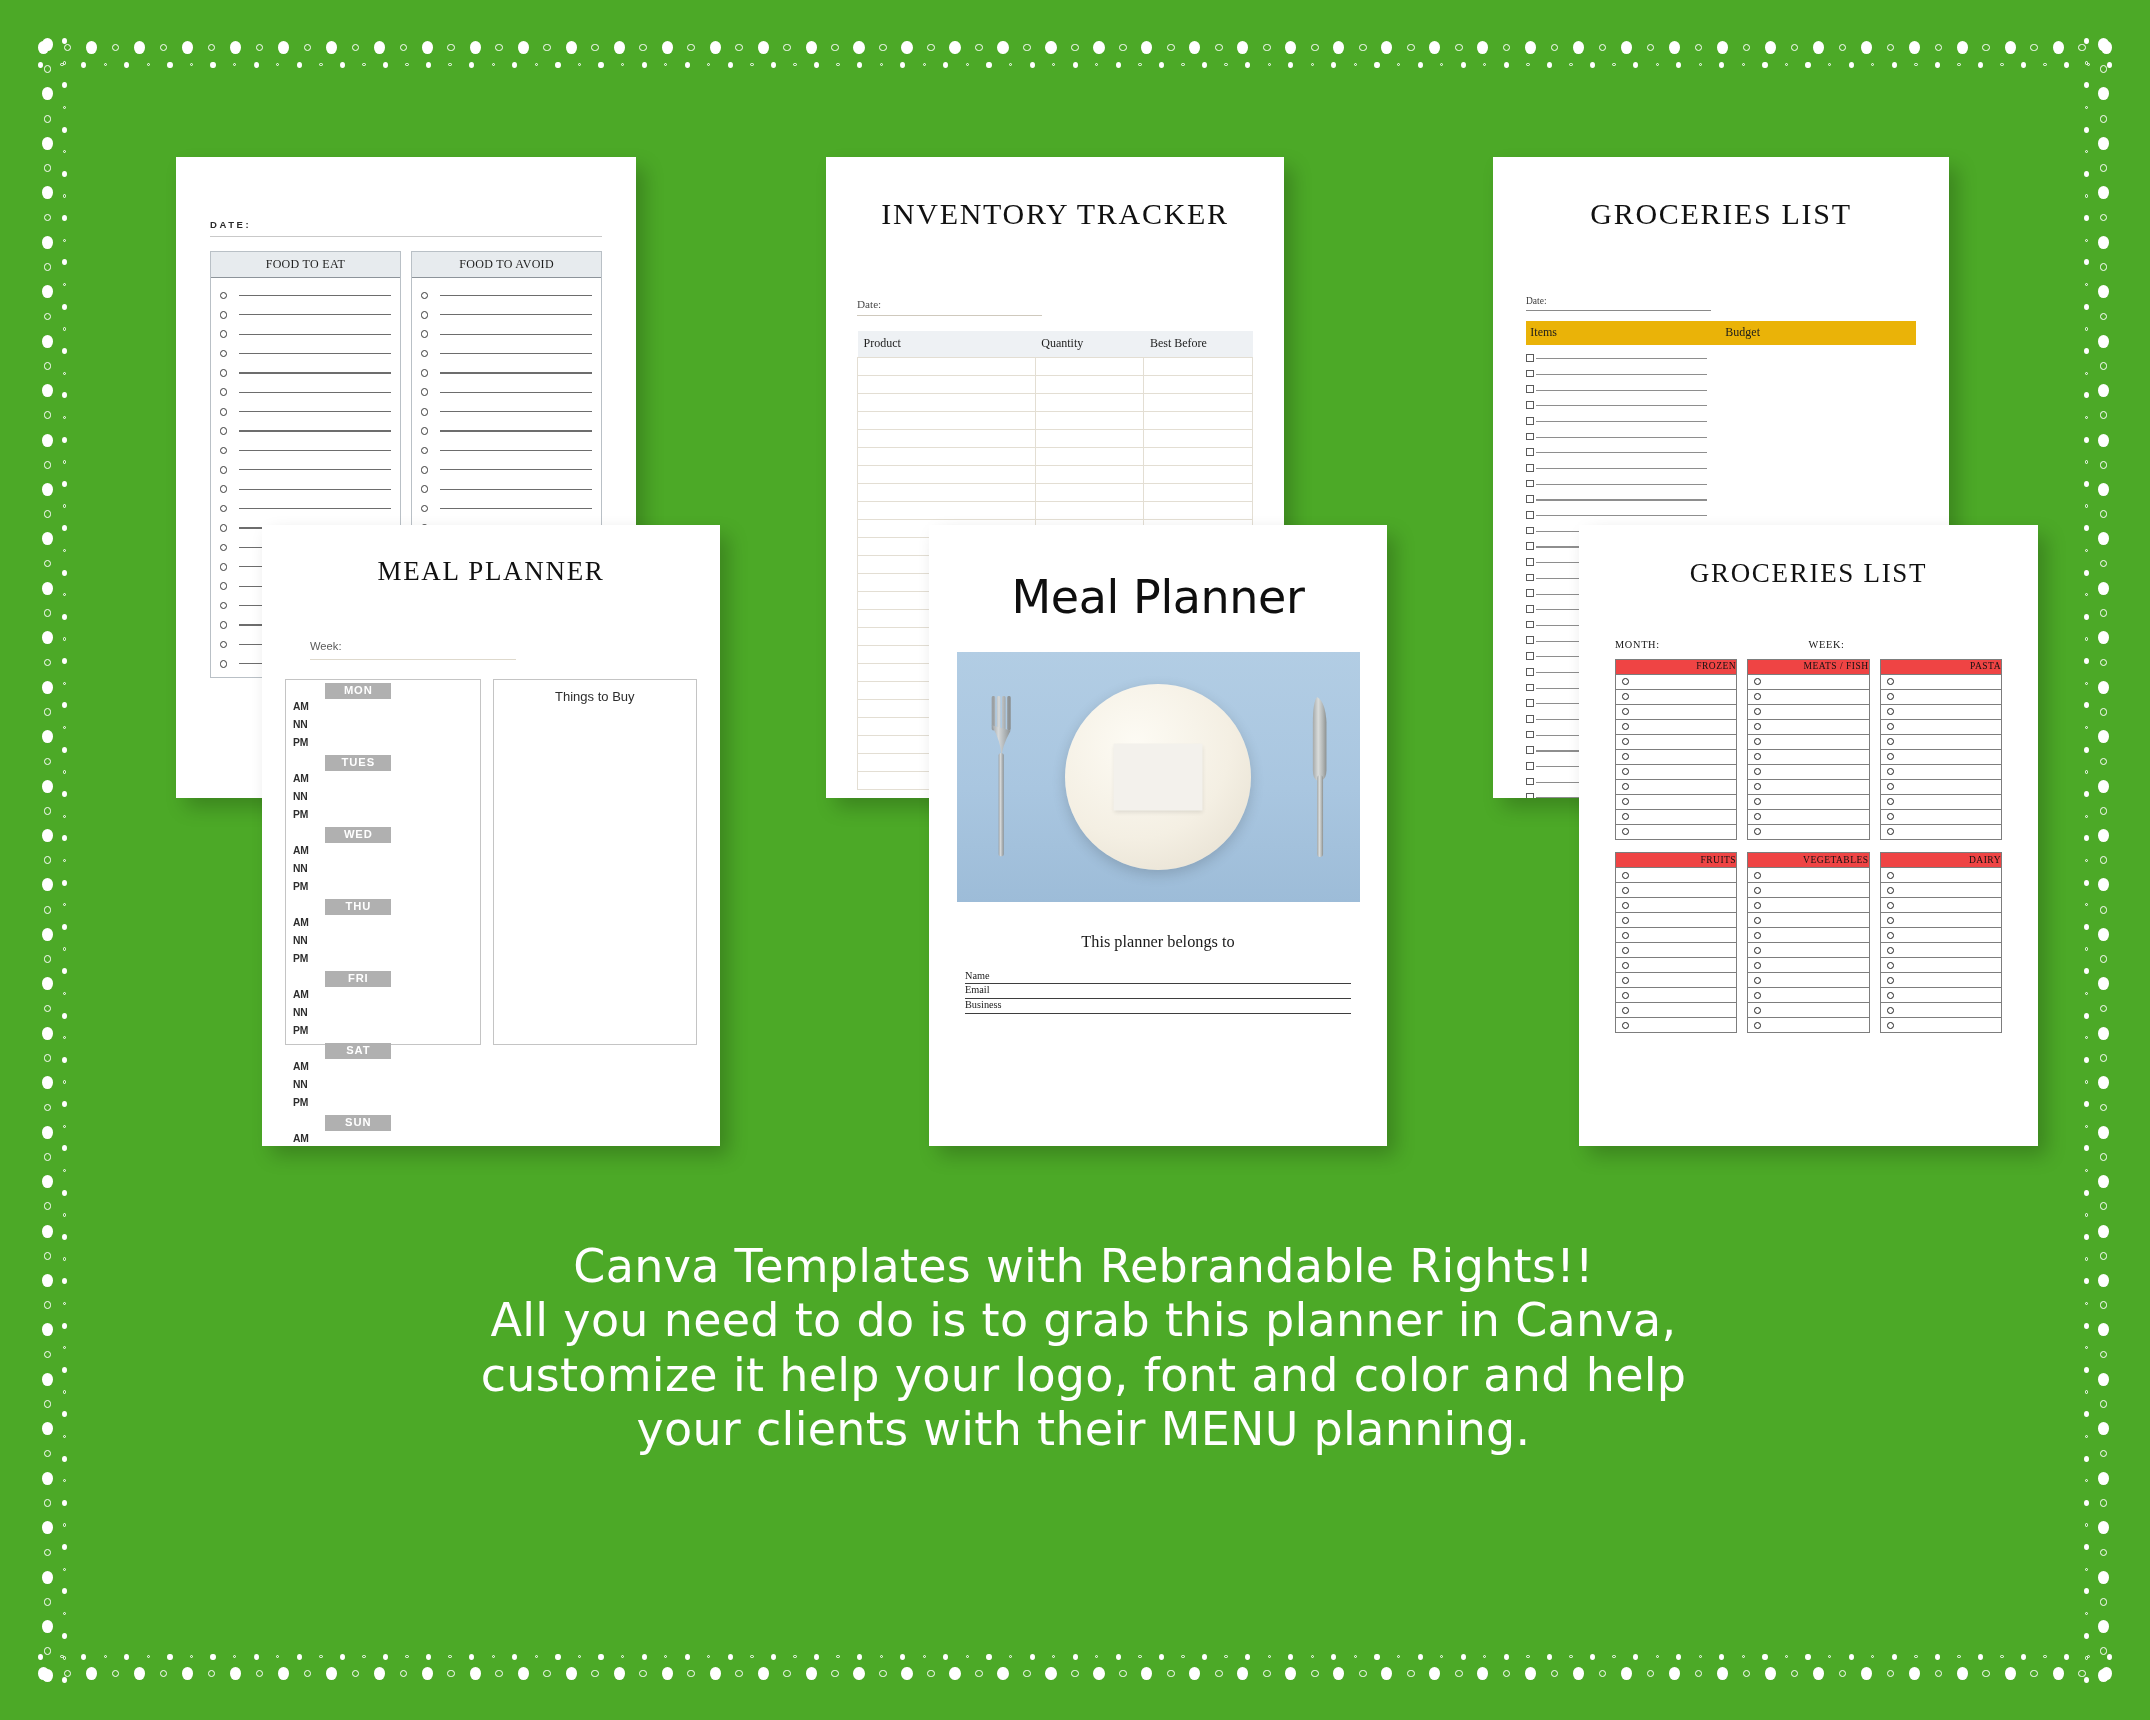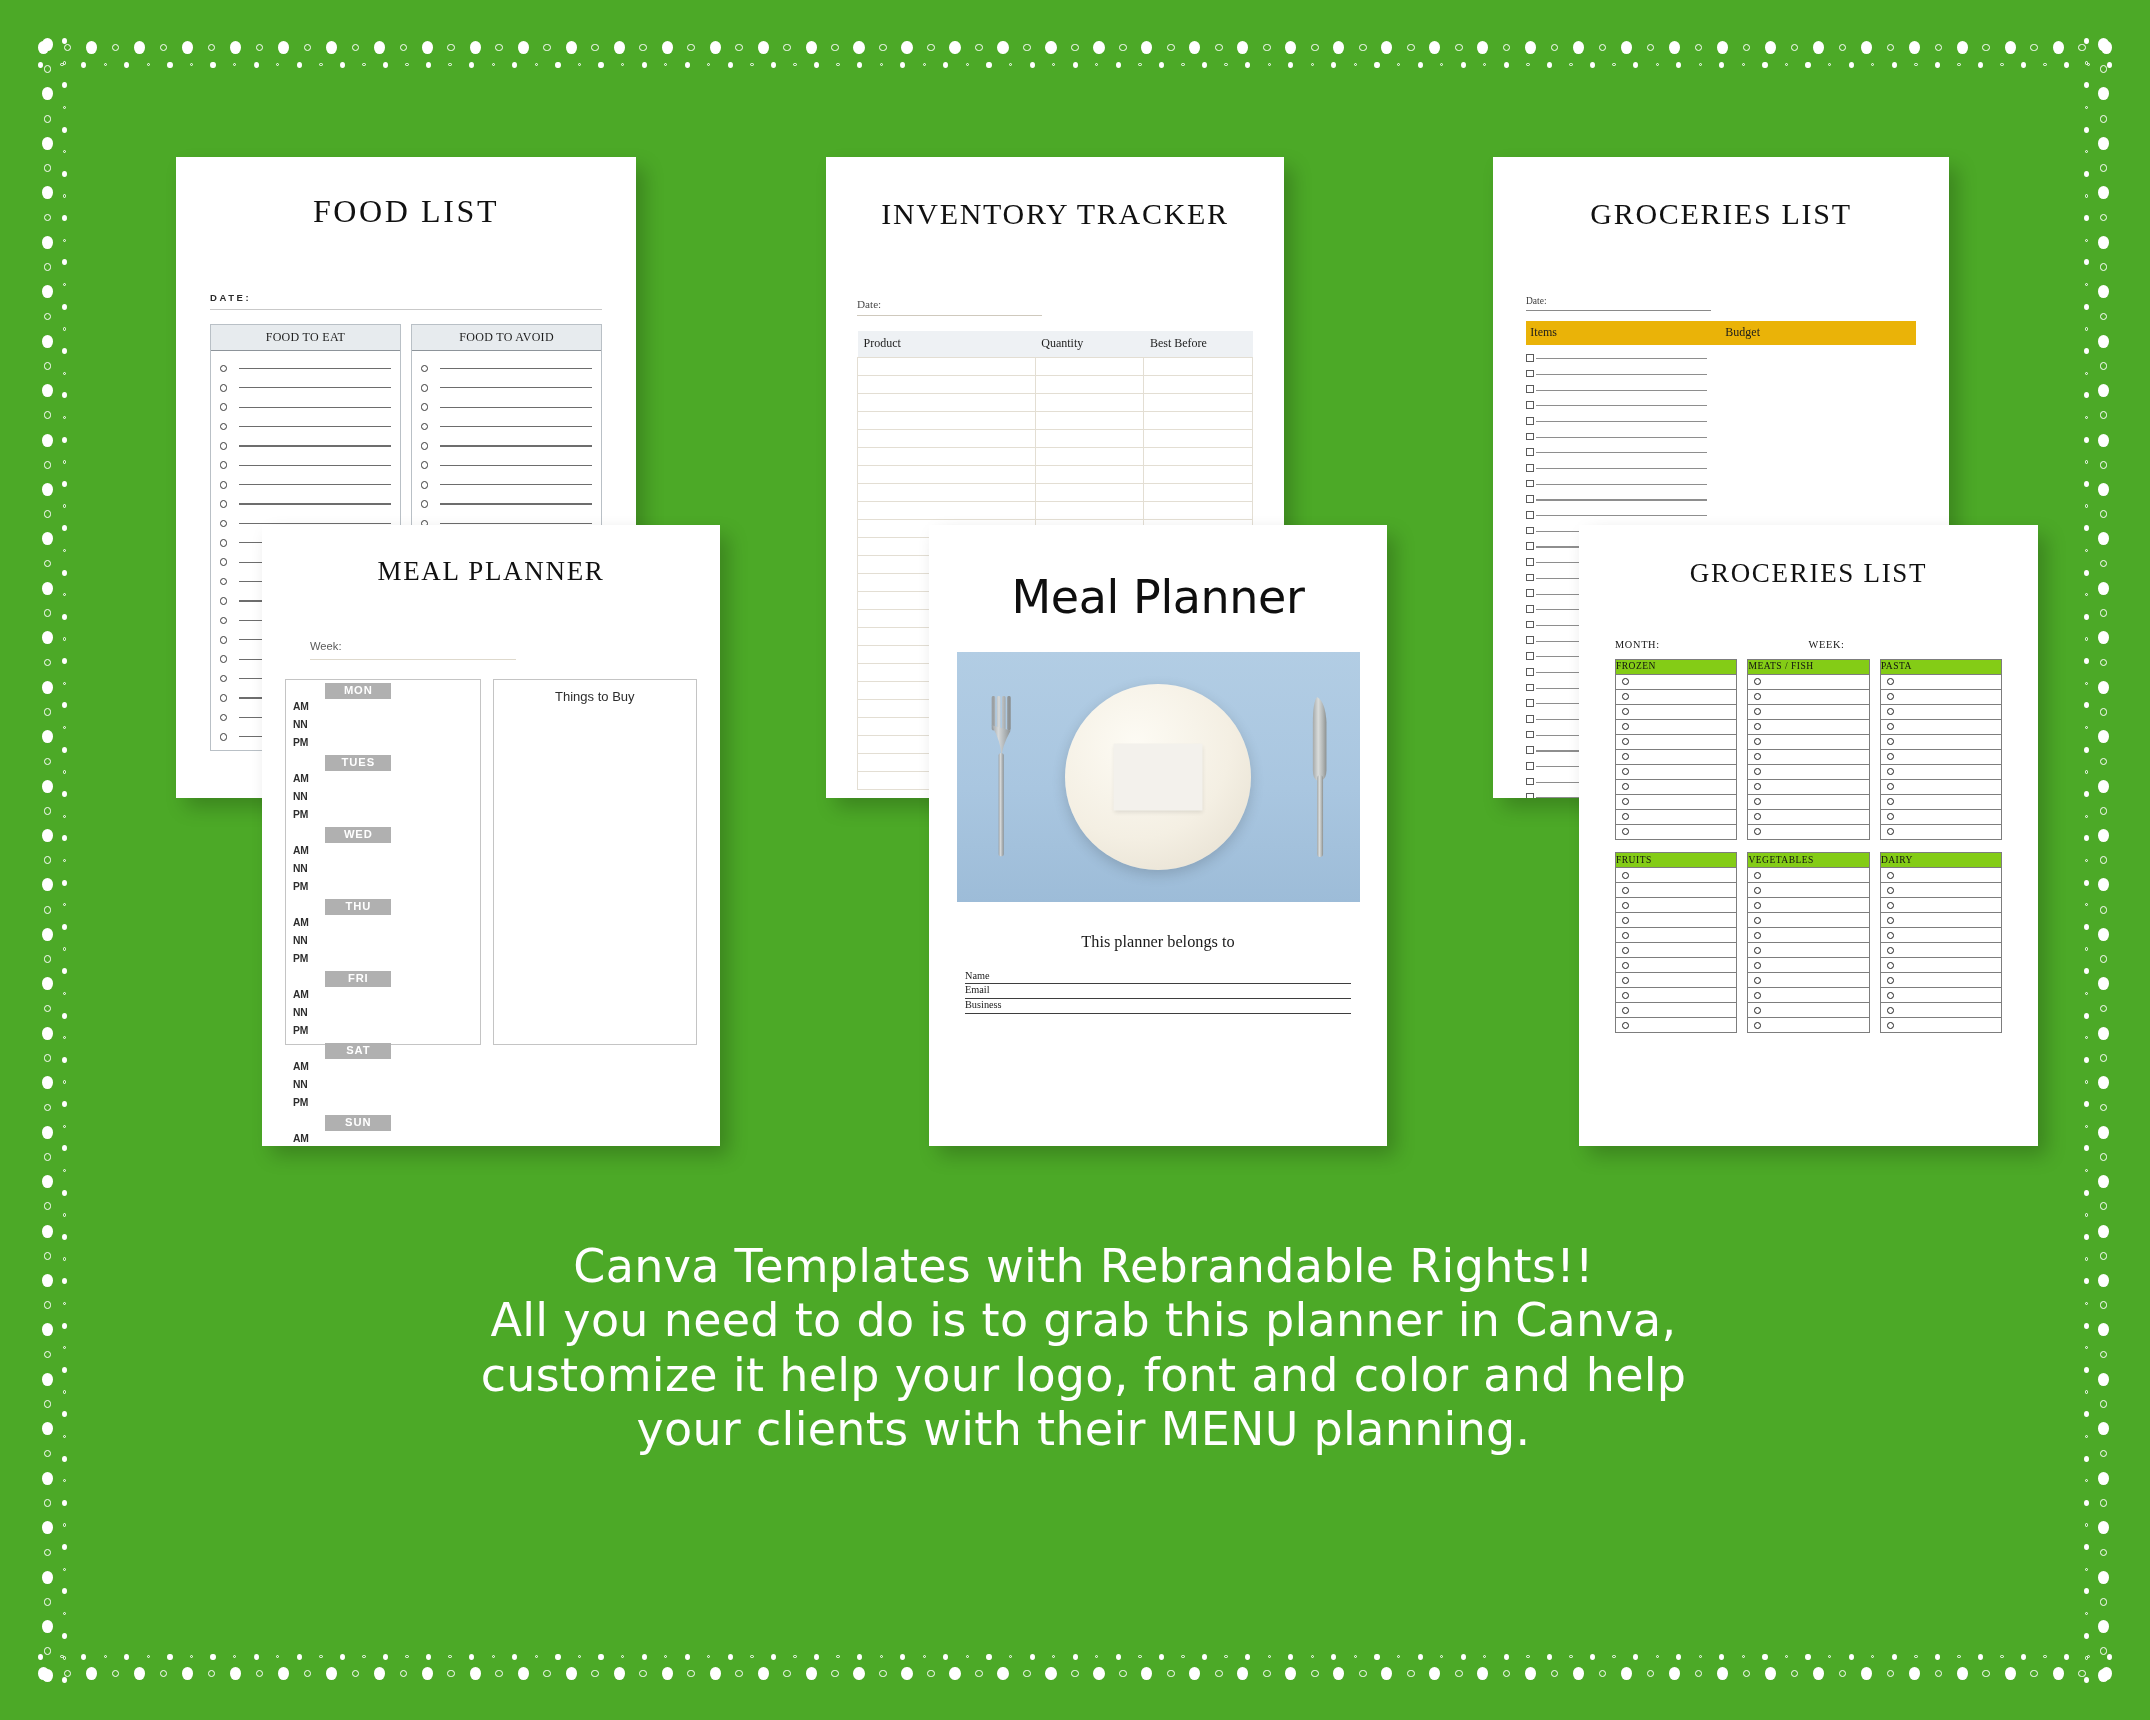--- a/index.html
+++ b/index.html
@@ -261,22 +261,22 @@
     font-size: 10.3px;
     letter-spacing: 0.7px;
     color: #151515;
   }
   .gb-meta .gb-month { width: 50%; }
   .gb-meta .gb-week  { width: 50%; }
   .gb-grid { display: flex; gap: 10.3px; margin: 8.6px 36px 0 36px; }
   .gb-col { flex: 1; }
   .gb-col-head {
     border: 0.9px solid #7d7d7d;
-    background: #84cc16;
-    text-align: left;
+    background: #ef4444;
+    text-align: right;
     font-family: "Liberation Serif", serif;
     font-size: 9.5px;
     letter-spacing: 0.5px;
     padding: 1.7px 0 2.6px 0;
     color: #111;
   }
   .gb-cell {
     border: 0.9px solid #7d7d7d;
     border-top: none;
     height: 15px;
@@ -974,21 +974,20 @@
       <span class="dot-tiny"></span>
       <span class="dot-small"></span>
       <span class="dot-tiny"></span>
       <span class="dot-small"></span>
       <span class="dot-tiny"></span>
       <span class="dot-small"></span>
     </div>
 </div>
 
 <div class="sheet" id="sheet-food-list">
-  <div class="title-serif">FOOD LIST</div>
   <div class="fl-date">DATE:</div>
   <div class="fl-date-line"></div>
   <div class="fl-cols">
     <div class="fl-col">
       <div class="fl-col-head">FOOD TO EAT</div>
       <div class="fl-rows" id="fl-rows-eat">
           <div class="fl-row">
             <span class="fl-bullet"></span>
             <span class="fl-line"></span>
           </div>

